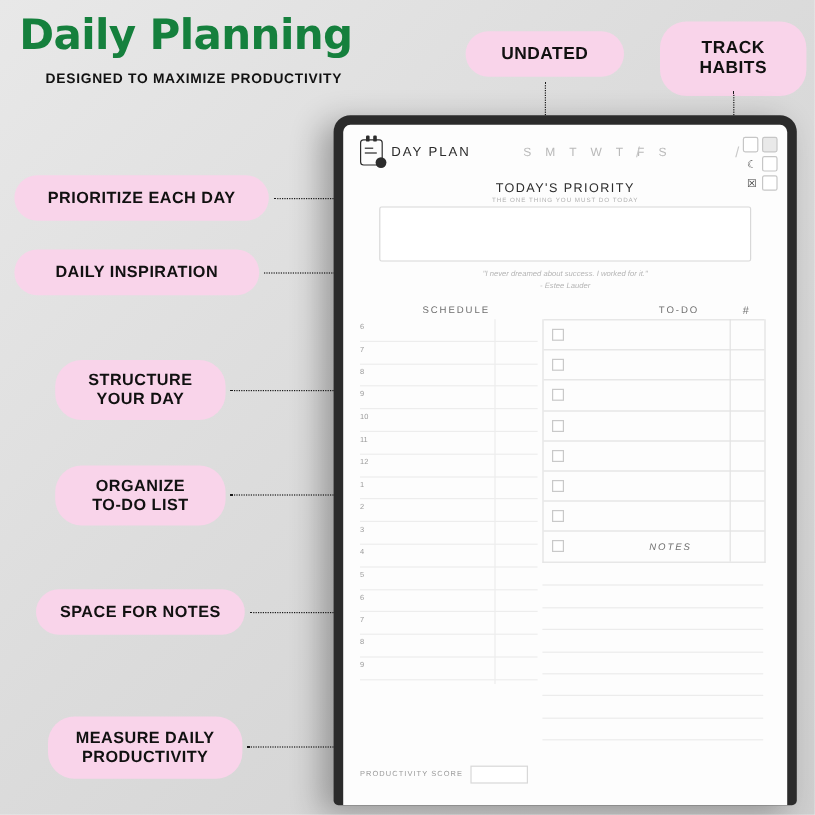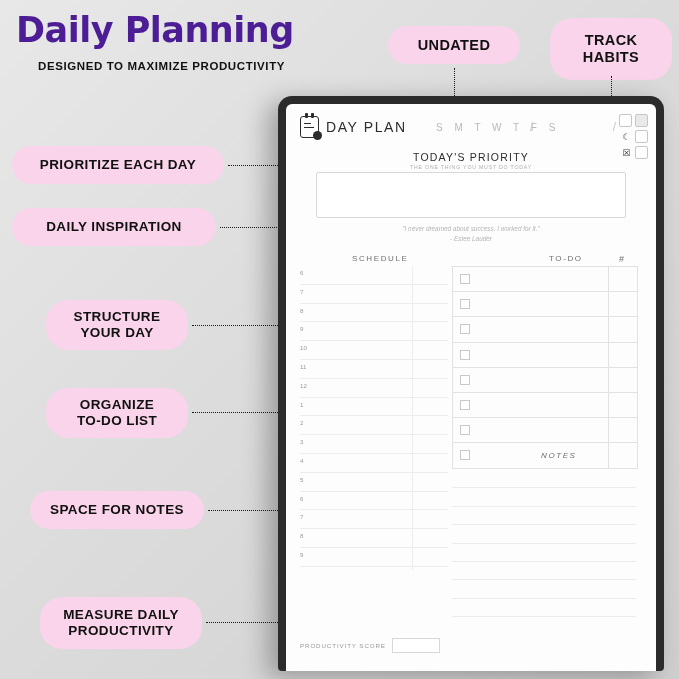--- a/index.html
+++ b/index.html
@@ -7,21 +7,21 @@
     width:679px;height:679px;overflow:hidden;
     font-family:"Liberation Sans", sans-serif;
     background:linear-gradient(135deg,#e8e8e8 0%,#dcdcdc 45%,#cfcfcf 100%);
     position:relative;
   }
   .root{position:absolute;inset:0;}
 
   
   .title{
     position:absolute;left:16px;top:10px;
-    font-size:35px;font-weight:bold;letter-spacing:-0.5px;color:#4c1d95;
+    font-size:35px;font-weight:bold;letter-spacing:-0.5px;color:#15803d;
     font-family:"DejaVu Sans", sans-serif;
   }
   .subtitle{
     position:absolute;left:18px;top:60px;
     font-size:11.5px;font-weight:bold;letter-spacing:0.6px;color:#111;padding-left:20px;
   }
 
   
   .pill{
     position:absolute;background:#f9d4ea;border-radius:22px;
@@ -60,21 +60,21 @@
     overflow:hidden;
   }
   .screen{
     position:absolute;left:8px;top:8px;right:8px;bottom:0;
     background:#fdfdfd;border-radius:6px 6px 0 0;overflow:hidden;
     color:#333;
   }
 
   
   .ph{position:absolute;left:14px;top:12px;display:flex;align-items:center;gap:7px;}
-  .ph .dayplan{font-size:14px;letter-spacing:1.6px;color:#2c2c2c;}
+  .ph .dayplan{font-size:11px;letter-spacing:1.6px;color:#2c2c2c;}
   .docicon{width:19px;height:22px;position:relative;}
   .docicon .body{position:absolute;inset:0;border:1.6px solid #2c2c2c;border-radius:3px;}
   .docicon .l1,.docicon .l2{position:absolute;left:4px;height:1.4px;background:#2c2c2c;}
   .docicon .l1{top:7px;width:7px;}
   .docicon .l2{top:11px;width:10px;}
   .docicon .check{position:absolute;right:-3px;bottom:-2px;width:9px;height:9px;border-radius:50%;background:#2c2c2c;}
   .docicon .tab{position:absolute;left:5px;top:-3px;width:3px;height:5px;background:#2c2c2c;border-radius:1px;}
   .docicon .tab2{position:absolute;right:5px;top:-3px;width:3px;height:5px;background:#2c2c2c;border-radius:1px;}
 
   .weekdays{

